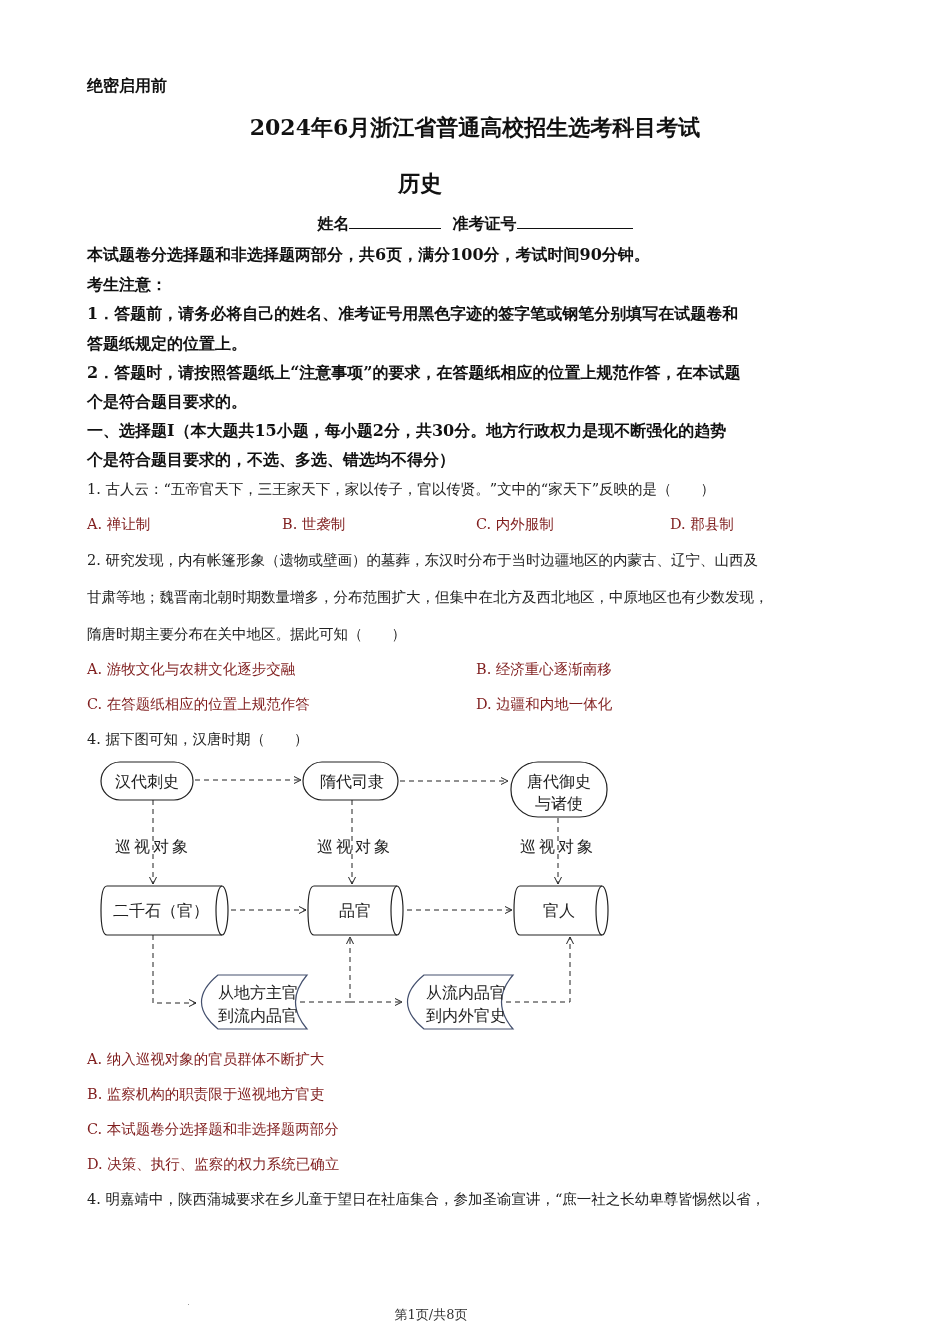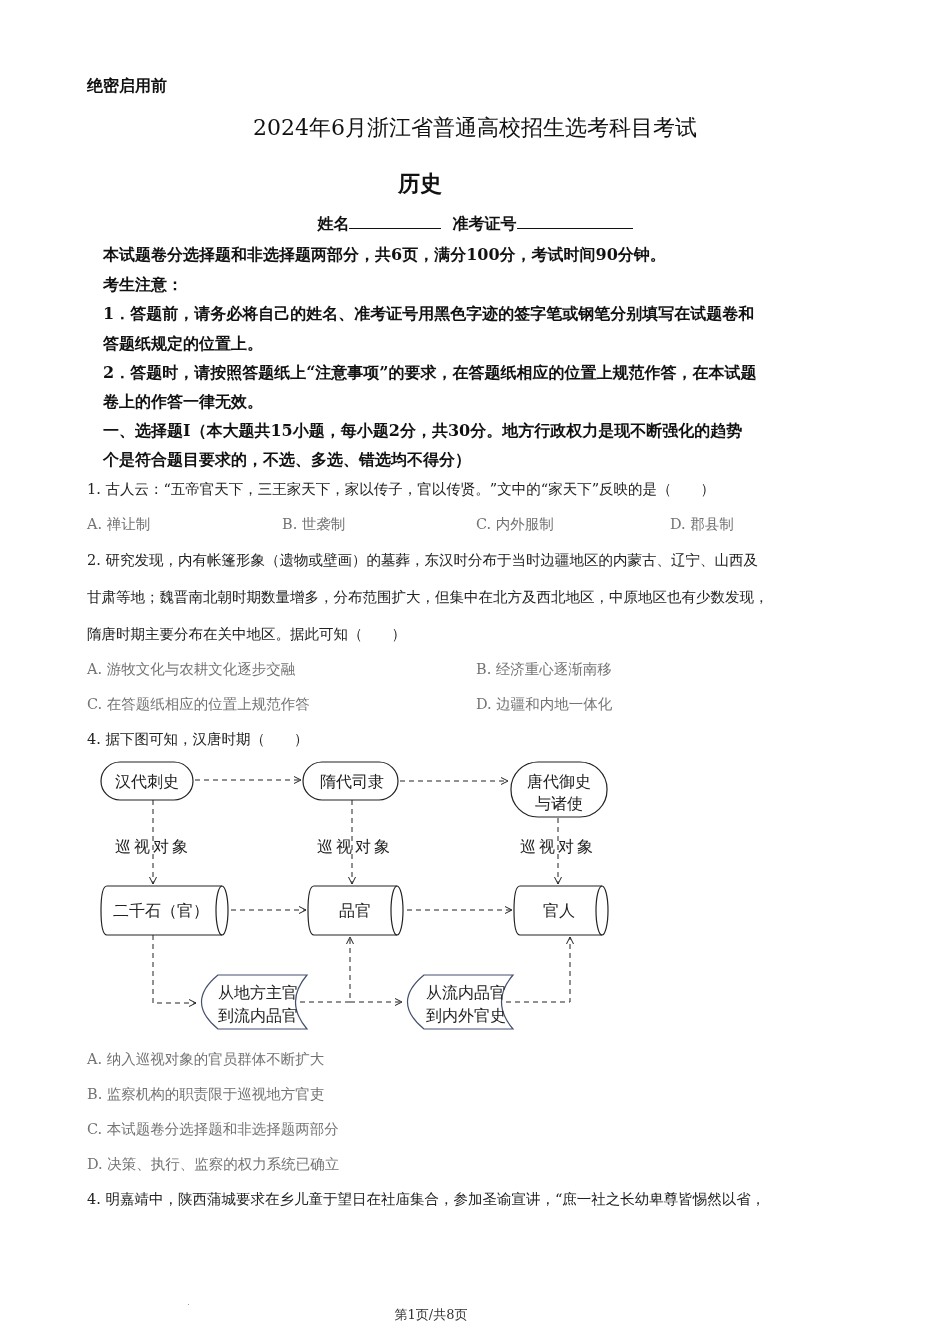--- a/index.html
+++ b/index.html
@@ -1,47 +1,47 @@
 <!DOCTYPE html>
 <html><head>
 <meta charset="utf-8">
 <style>
   html, body { margin: 0; padding: 0; background: #ffffff; }
   body { width: 950px; height: 1344px; position: relative; overflow: hidden;
          font-family: "DejaVu Serif", "Liberation Serif", serif; color: #111; }
   .abs { position: absolute; white-space: nowrap; }
   .secret { left: 87px; top: 76px; font-size: 16px; font-weight: bold; }
-  .title { left: 0; width: 950px; text-align: center; top: 113px; font-size: 22px; font-weight: normal; }
+  .title { left: 0; width: 950px; text-align: center; top: 113px; font-size: 22px; font-weight: bold; }
   .subject { left: 0; width: 840px; text-align: center; top: 169px; font-size: 22px; font-weight: bold; }
   .namerow { left: 0; width: 950px; text-align: center; top: 214px; font-size: 16px; font-weight: bold; }
   .blank { display: inline-block; border-bottom: 1px solid #111; vertical-align: baseline; height: 14px; }
-  .line { left: 87px; font-size: 16px; font-weight: bold; margin-left: 16px; }
+  .line { left: 87px; font-size: 16px; font-weight: bold; }
   .q { left: 87px; font-size: 14.5px; color: #222; }
-  .opt { font-size: 14.5px; color: #737373; }
+  .opt { font-size: 14.5px; color: #7f1d1d; }
   .footer { left: 0; width: 862px; text-align: center; top: 1306px; font-size: 13px; color: #333; }
   .dot { left: 188px; top: 1304px; width: 1px; height: 1px; background: #999; }
   svg text { font-family: "DejaVu Sans", "Liberation Sans", sans-serif; }
 </style>
 </head>
 <body>
 
 <div class="abs secret">绝密启用前</div>
 <div class="abs title">2024年6月浙江省普通高校招生选考科目考试</div>
 <div class="abs subject">历史</div>
 <div class="abs namerow">
   <span>姓名</span><span class="blank" style="width:92px"></span>
   &nbsp;<span>准考证号</span><span class="blank" style="width:116px"></span>
 </div>
 
 <div class="abs line" style="top:245px">本试题卷分选择题和非选择题两部分，共6页，满分100分，考试时间90分钟。</div>
 <div class="abs line" style="top:275px">考生注意：</div>
 <div class="abs line" style="top:304px">1．答题前，请务必将自己的姓名、准考证号用黑色字迹的签字笔或钢笔分别填写在试题卷和</div>
 <div class="abs line" style="top:334px">答题纸规定的位置上。</div>
 <div class="abs line" style="top:363px">2．答题时，请按照答题纸上“注意事项”的要求，在答题纸相应的位置上规范作答，在本试题</div>
-<div class="abs line" style="top:392px">卷上的作答一律无效。</div>
+<div class="abs line" style="top:392px">个是符合题目要求的。</div>
 <div class="abs line" style="top:421px">一、选择题Ⅰ（本大题共15小题，每小题2分，共30分。地方行政权力是现不断强化的趋势</div>
 <div class="abs line" style="top:450px">个是符合题目要求的，不选、多选、错选均不得分）</div>
 
 <div class="abs q" style="top:480px">1. 古人云：“五帝官天下，三王家天下，家以传子，官以传贤。”文中的“家天下”反映的是（　　）</div>
 <div class="abs opt" style="left:87px;top:515px">A. 禅让制</div>
 <div class="abs opt" style="left:282px;top:515px">B. 世袭制</div>
 <div class="abs opt" style="left:476px;top:515px">C. 内外服制</div>
 <div class="abs opt" style="left:670px;top:515px">D. 郡县制</div>
 
 <div class="abs q" style="top:551px">2. 研究发现，内有帐篷形象（遗物或壁画）的墓葬，东汉时分布于当时边疆地区的内蒙古、辽宁、山西及</div>

